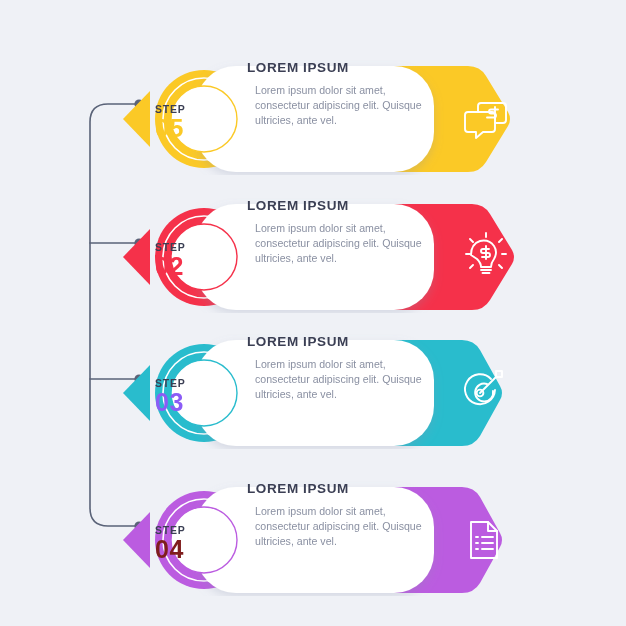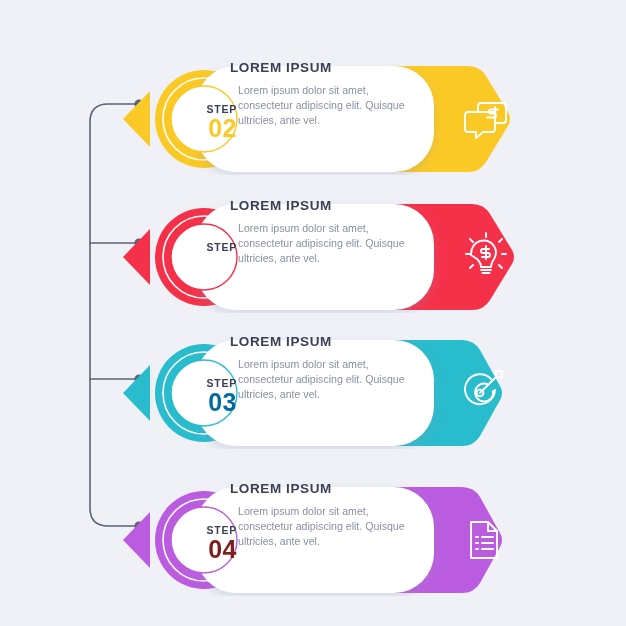--- a/index.html
+++ b/index.html
@@ -15,21 +15,21 @@
   
   .connector { position:absolute; left:0; top:0; width:626px; height:626px; pointer-events:none; }
 
   
   .step { position:absolute; left:0; width:626px; height:140px; }
   .step-svg { position:absolute; left:0; top:0; width:626px; height:140px; }
 
   
   .copy {
     position:absolute;
-    left:230px; top:26px; width:185px;
+    left:247px; top:26px; width:185px;
     z-index:4;
   }
   .copy .title {
     font-size:13.5px;
     font-weight:bold;
     letter-spacing:0.6px;
     color:#3b3f54;
     margin:0 0 6px 0;
     line-height:1;
   }
@@ -37,23 +37,23 @@
     font-size:10.6px;
     line-height:1.42;
     color:#8a90a2;
     margin:8px;
   }
 
   
   .badge-label {
     position:absolute;
     z-index:5;
-    text-align:right;
+    text-align:left;
     width:70px;
-    left:167px;
+    left:155px;
   }
   .badge-label .word {
     font-size:10.5px;
     font-weight:bold;
     letter-spacing:0.8px;
     color:#3b3f54;
     line-height:1;
   }
   .badge-label .num {
     font-size:25px;
@@ -105,21 +105,21 @@
 
       <g fill="none" stroke="#ffffff" stroke-width="1.9" stroke-linejoin="round" stroke-linecap="round">
         <path d="M 465 80 L 465 94 Q 465 97 468 97 L 476 97 L 476 103 L 483 97 L 492 97 Q 495 97 495 94 L 495 80 Q 495 77 492 77 L 468 77 Q 465 77 465 80 Z"></path>
         <path d="M 478 77 L 478 71 Q 478 68 481 68 L 503 68 Q 506 68 506 71 L 506 85 Q 506 88 503 88 L 495 88"></path>
         <path d="M 495 72 L 495 84 M 498 74.5 L 491 74.5 Q 489 74.5 489 76.5 Q 489 78.5 491 78.5 L 494 78.5 Q 496 78.5 496 80.5 Q 496 82.5 494 82.5 L 487 82.5"></path>
       </g>
     </svg>
 
     <div class="badge-label" style="top:69px;">
       <div class="word">STEP</div>
-      <div class="num" style="color:#fbc926;">02</div>
+      <div class="num" style="color:#fbc926;">05</div>
     </div>
 
     <div class="copy">
       <p class="title">LOREM IPSUM</p>
       <p class="desc">Lorem ipsum dolor sit amet, consectetur adipiscing elit. Quisque ultricies, ante vel.</p>
     </div>
   </div>
 
   <div class="step" style="top:173px;">
     <svg class="step-svg" viewBox="0 0 626 140">
@@ -144,20 +144,21 @@
       <g fill="none" stroke="#ffffff" stroke-width="1.9" stroke-linejoin="round" stroke-linecap="round">
         <path d="M 471 82 Q 471 71 480 68 Q 489 66 494 73 Q 498 79 494 86 Q 491 90 491 94 L 481 94 Q 481 90 477 86 Q 471 82 471 82 Z"></path>
         <path d="M 481 97 L 491 97 M 482.5 100 L 489.5 100"></path>
         <path d="M 486 73 L 486 86 M 489 76 L 483 76 Q 481 76 481 78 Q 481 80 483 80 L 488 80 Q 490 80 490 82 Q 490 84 488 84 L 482 84"></path>
         <path d="M 486 60 L 486 64 M 470 66 L 473 69 M 502 66 L 499 69 M 466 81 L 470 81 M 502 81 L 506 81 M 470 95 L 473 92 M 502 95 L 499 92"></path>
       </g>
     </svg>
 
     <div class="badge-label" style="top:69px;">
       <div class="word">STEP</div>
+      <div class="num" style="color:#f5314a;">02</div>
     </div>
 
     <div class="copy">
       <p class="title">LOREM IPSUM</p>
       <p class="desc">Lorem ipsum dolor sit amet, consectetur adipiscing elit. Quisque ultricies, ante vel.</p>
     </div>
   </div>
 
   <div class="step" style="top:309px;">
     <svg class="step-svg" viewBox="0 0 626 140">
@@ -182,21 +183,21 @@
       <g fill="none" stroke="#ffffff" stroke-width="1.9" stroke-linejoin="round" stroke-linecap="round">
         <path d="M 491 70 A 15 15 0 1 0 495 81"></path>
         <path d="M 487 75 A 9 9 0 1 0 493 82"></path>
         <circle cx="480" cy="84" r="3.4"></circle>
         <path d="M 480 84 L 496 68 M 496 68 L 496 62 L 502 62 L 502 68 L 496 68"></path>
       </g>
     </svg>
 
     <div class="badge-label" style="top:69px;">
       <div class="word">STEP</div>
-      <div class="num" style="color:#0369a1;">03</div>
+      <div class="num" style="color:#8b5cf6;">03</div>
     </div>
 
     <div class="copy">
       <p class="title">LOREM IPSUM</p>
       <p class="desc">Lorem ipsum dolor sit amet, consectetur adipiscing elit. Quisque ultricies, ante vel.</p>
     </div>
   </div>
 
   <div class="step" style="top:456px;">
     <svg class="step-svg" viewBox="0 0 626 140">

